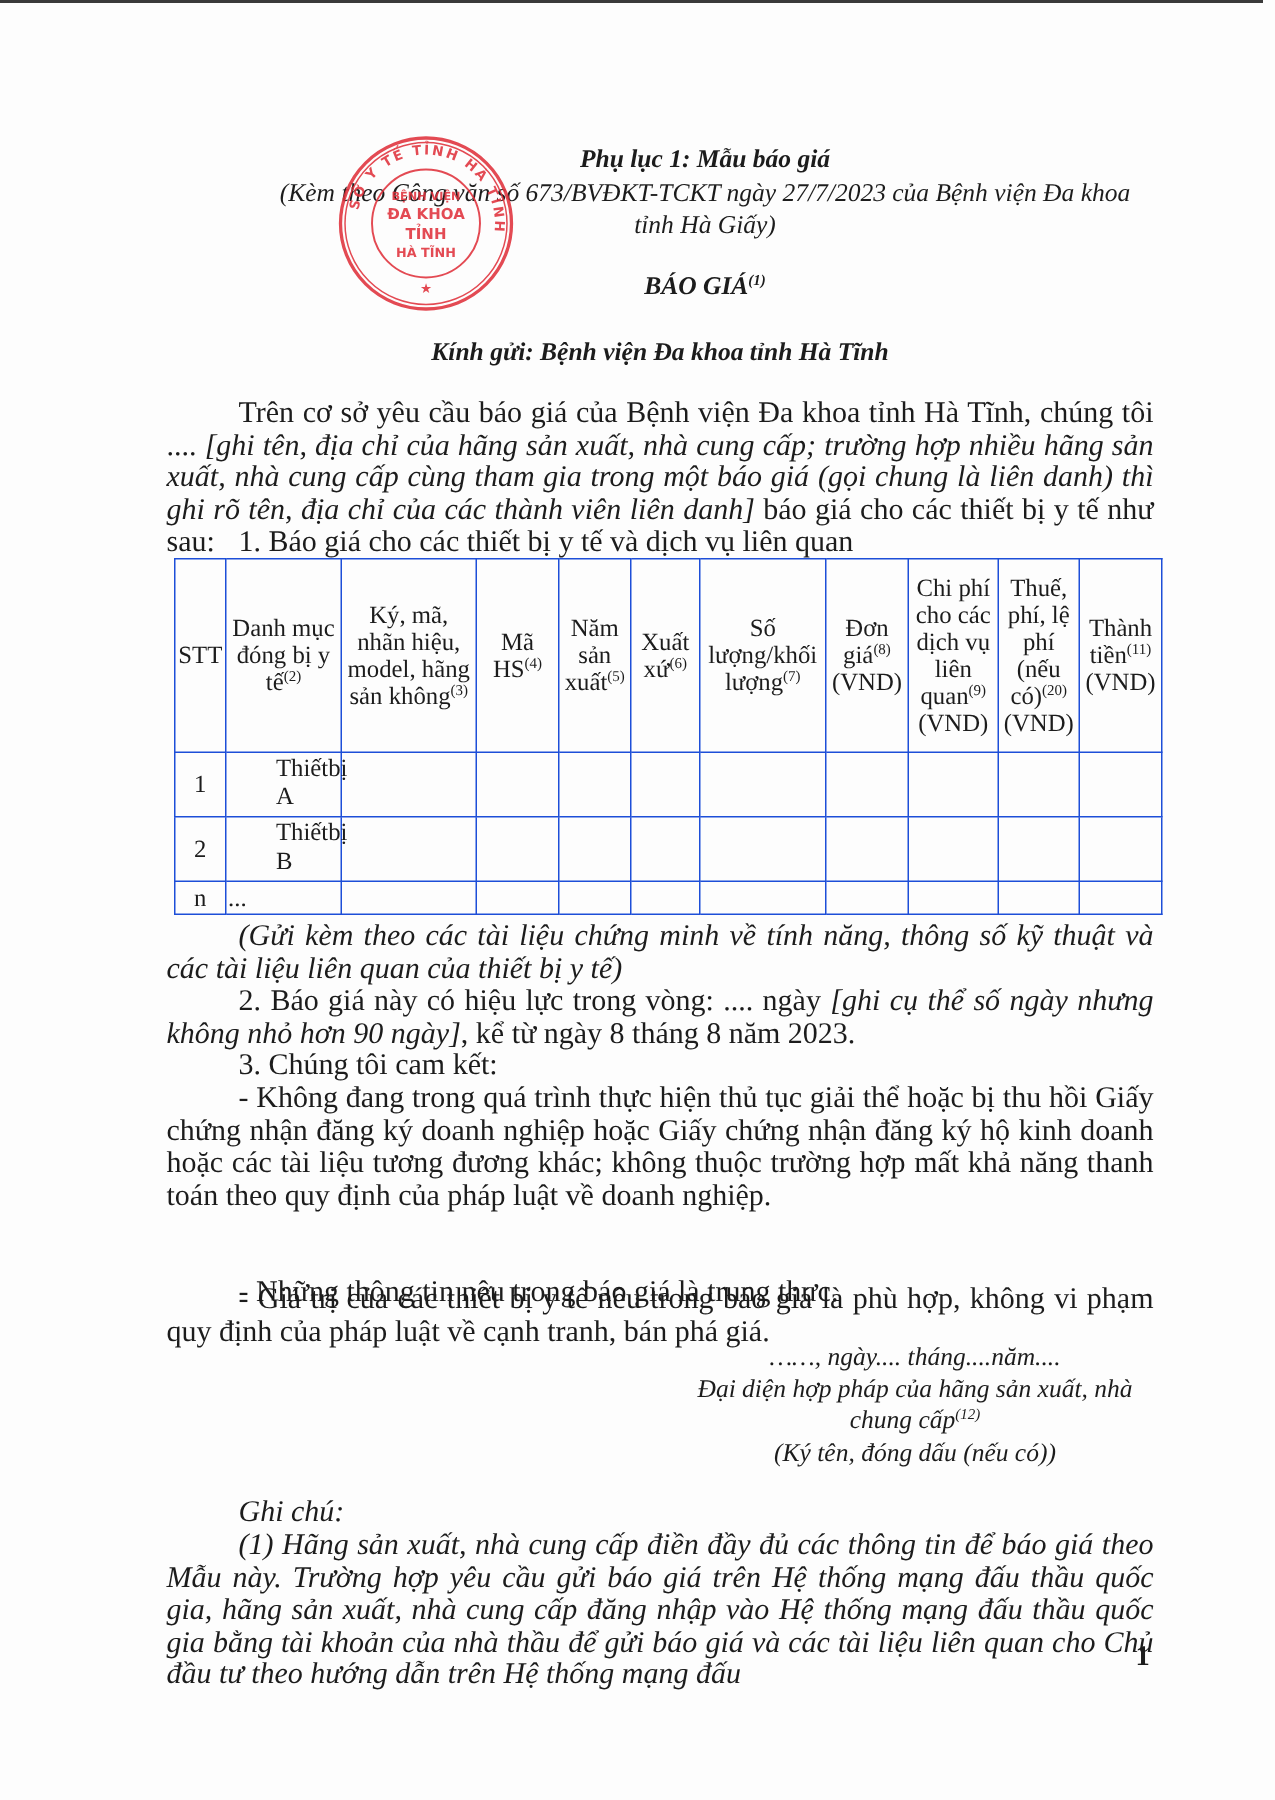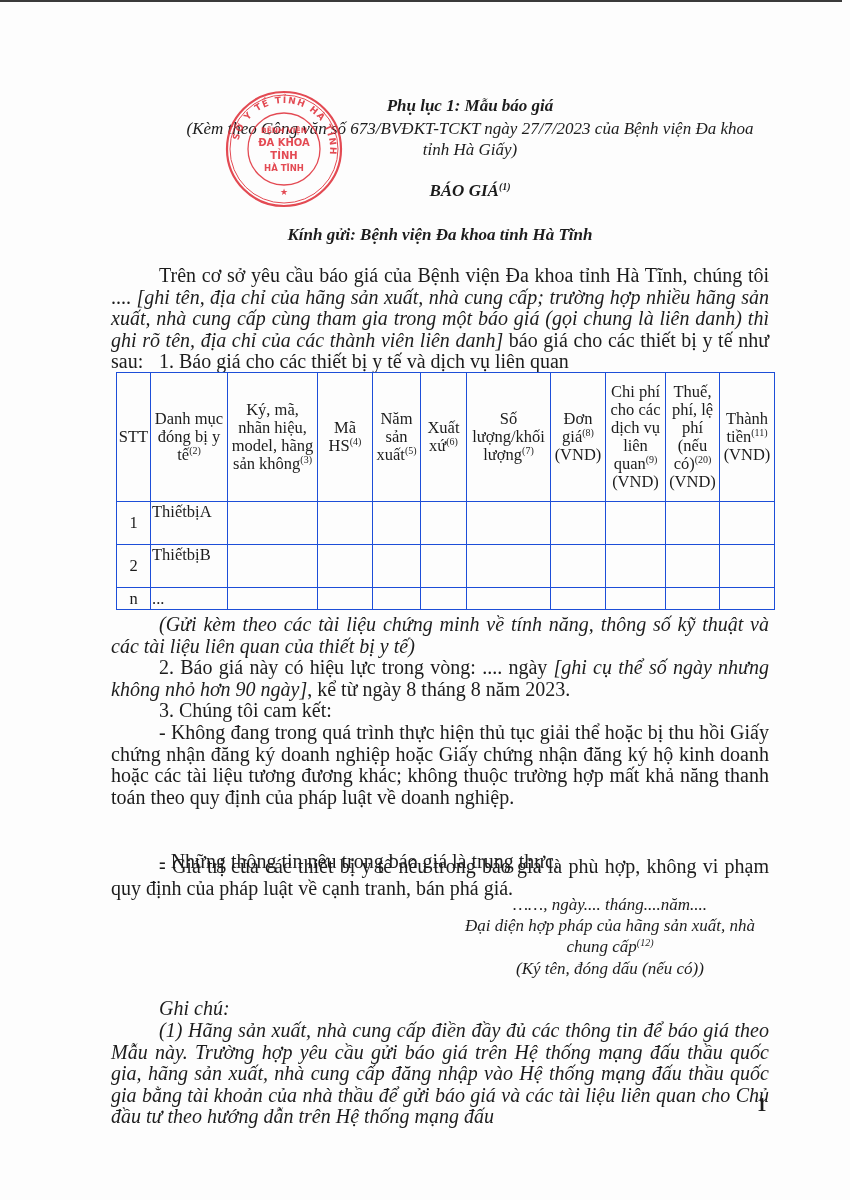--- a/index.html
+++ b/index.html
@@ -26,21 +26,21 @@
     font-size: 16.5px; line-height: 18px;
   }
   table.quote td, table.quote th {
     border: 1px solid #1d4ed8; padding: 0 1px; font-weight: normal;
     text-align: center; vertical-align: middle;
   }
   table.quote thead th { height: 128px; }
   table.quote tr.r1 td, table.quote tr.r2 td { height: 42px; }
   table.quote tr.rn td { height: 21px; }
   table.quote td.name { text-align: justify; text-align-last: left; vertical-align: top; line-height: 19px; padding-left: 1px; }
-  .name-inner { display: flex; flex-direction: row; }
+  .name-inner { display: flex; flex-direction: column; margin-left: 32px; }
   .name-l1 { display: flex; justify-content: space-between; }
 
   
   .stamp { position: absolute; left: 225px; top: 90px; width: 118px; height: 118px; opacity: 0.88; }
   .pagenum { position: absolute; left: 757px; top: 1094px; font-weight: bold; font-size: 19px; }
 </style>
 </head>
 <body>
 
 <div class="topline"></div>

